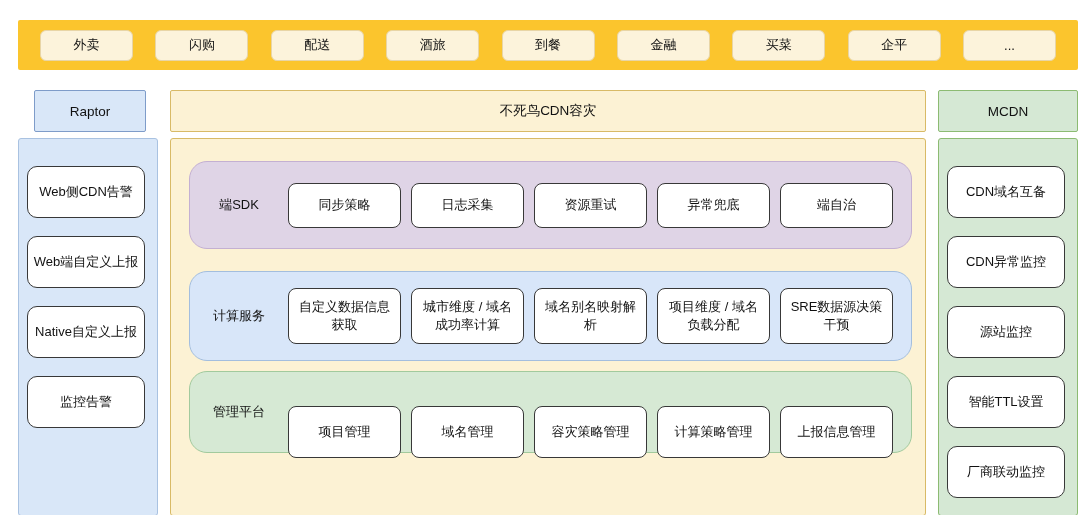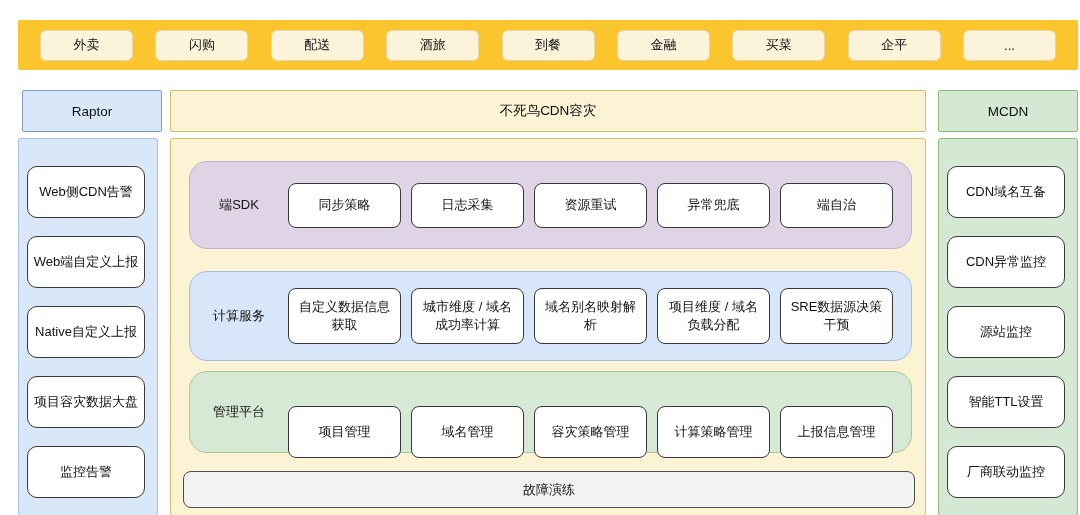--- a/index.html
+++ b/index.html
@@ -22,21 +22,21 @@
   .top-bar{position:absolute;left:10px;top:12px;width:1060px;height:50px;
     background:var(--bar-yellow);border-radius:2px;display:flex;align-items:center;
     justify-content:space-between;padding:0 22px;}
   .bar-item{width:93px;height:31px;background:var(--bar-item-bg);
     border:1px solid var(--bar-item-border);border-radius:6px;
     display:flex;align-items:center;justify-content:center;font-size:13px;}
 
   
   .hdr{position:absolute;top:82px;height:42px;display:flex;align-items:center;
     justify-content:center;font-size:13.5px;border-radius:2px;}
-  .hdr-left{left:14px;width:140px;background:var(--blue-bg);border:1px solid var(--blue-border);}
+  .hdr-left{left:26px;width:112px;background:var(--blue-bg);border:1px solid var(--blue-border);}
   .hdr-mid{left:162px;width:756px;background:var(--yellow-bg);border:1px solid var(--yellow-border);}
   .hdr-right{left:930px;width:140px;background:var(--green-bg);border:1px solid var(--green-border);}
 
   
   .panel{position:absolute;top:130px;height:378px;border-radius:3px;}
   .panel-left{left:10px;width:140px;background:var(--blue-bg);
     border:1px solid var(--panel-blue-border);}
   .panel-mid{left:162px;width:756px;background:var(--yellow-bg);
     border:1px solid var(--yellow-border);}
   .panel-right{left:930px;width:140px;background:var(--green-bg);
@@ -86,21 +86,20 @@
 
   <div class="hdr hdr-left">Raptor</div>
   <div class="hdr hdr-mid">不死鸟CDN容灾</div>
   <div class="hdr hdr-right">MCDN</div>
 
   <div class="panel panel-left">
     <div class="side-col">
       <div class="side-box">Web侧CDN告警</div>
       <div class="side-box">Web端自定义上报</div>
       <div class="side-box">Native自定义上报</div>
-      <div class="side-box">项目容灾数据大盘</div>
       <div class="side-box">监控告警</div>
     </div>
   </div>
 
   <div class="panel panel-mid">
 
     <div class="row row-purple">
       <div class="row-label">端SDK</div>
       <div class="row-boxes">
         <div class="row-box">同步策略</div>
@@ -126,21 +125,20 @@
       <div class="row-label">管理平台</div>
       <div class="row-boxes">
         <div class="row-box">项目管理</div>
         <div class="row-box">域名管理</div>
         <div class="row-box">容灾策略管理</div>
         <div class="row-box">计算策略管理</div>
         <div class="row-box">上报信息管理</div>
       </div>
     </div>
 
-    <div class="footer-bar">故障演练</div>
   </div>
 
   <div class="panel panel-right">
     <div class="side-col">
       <div class="side-box">CDN域名互备</div>
       <div class="side-box">CDN异常监控</div>
       <div class="side-box">源站监控</div>
       <div class="side-box">智能TTL设置</div>
       <div class="side-box">厂商联动监控</div>
     </div>

